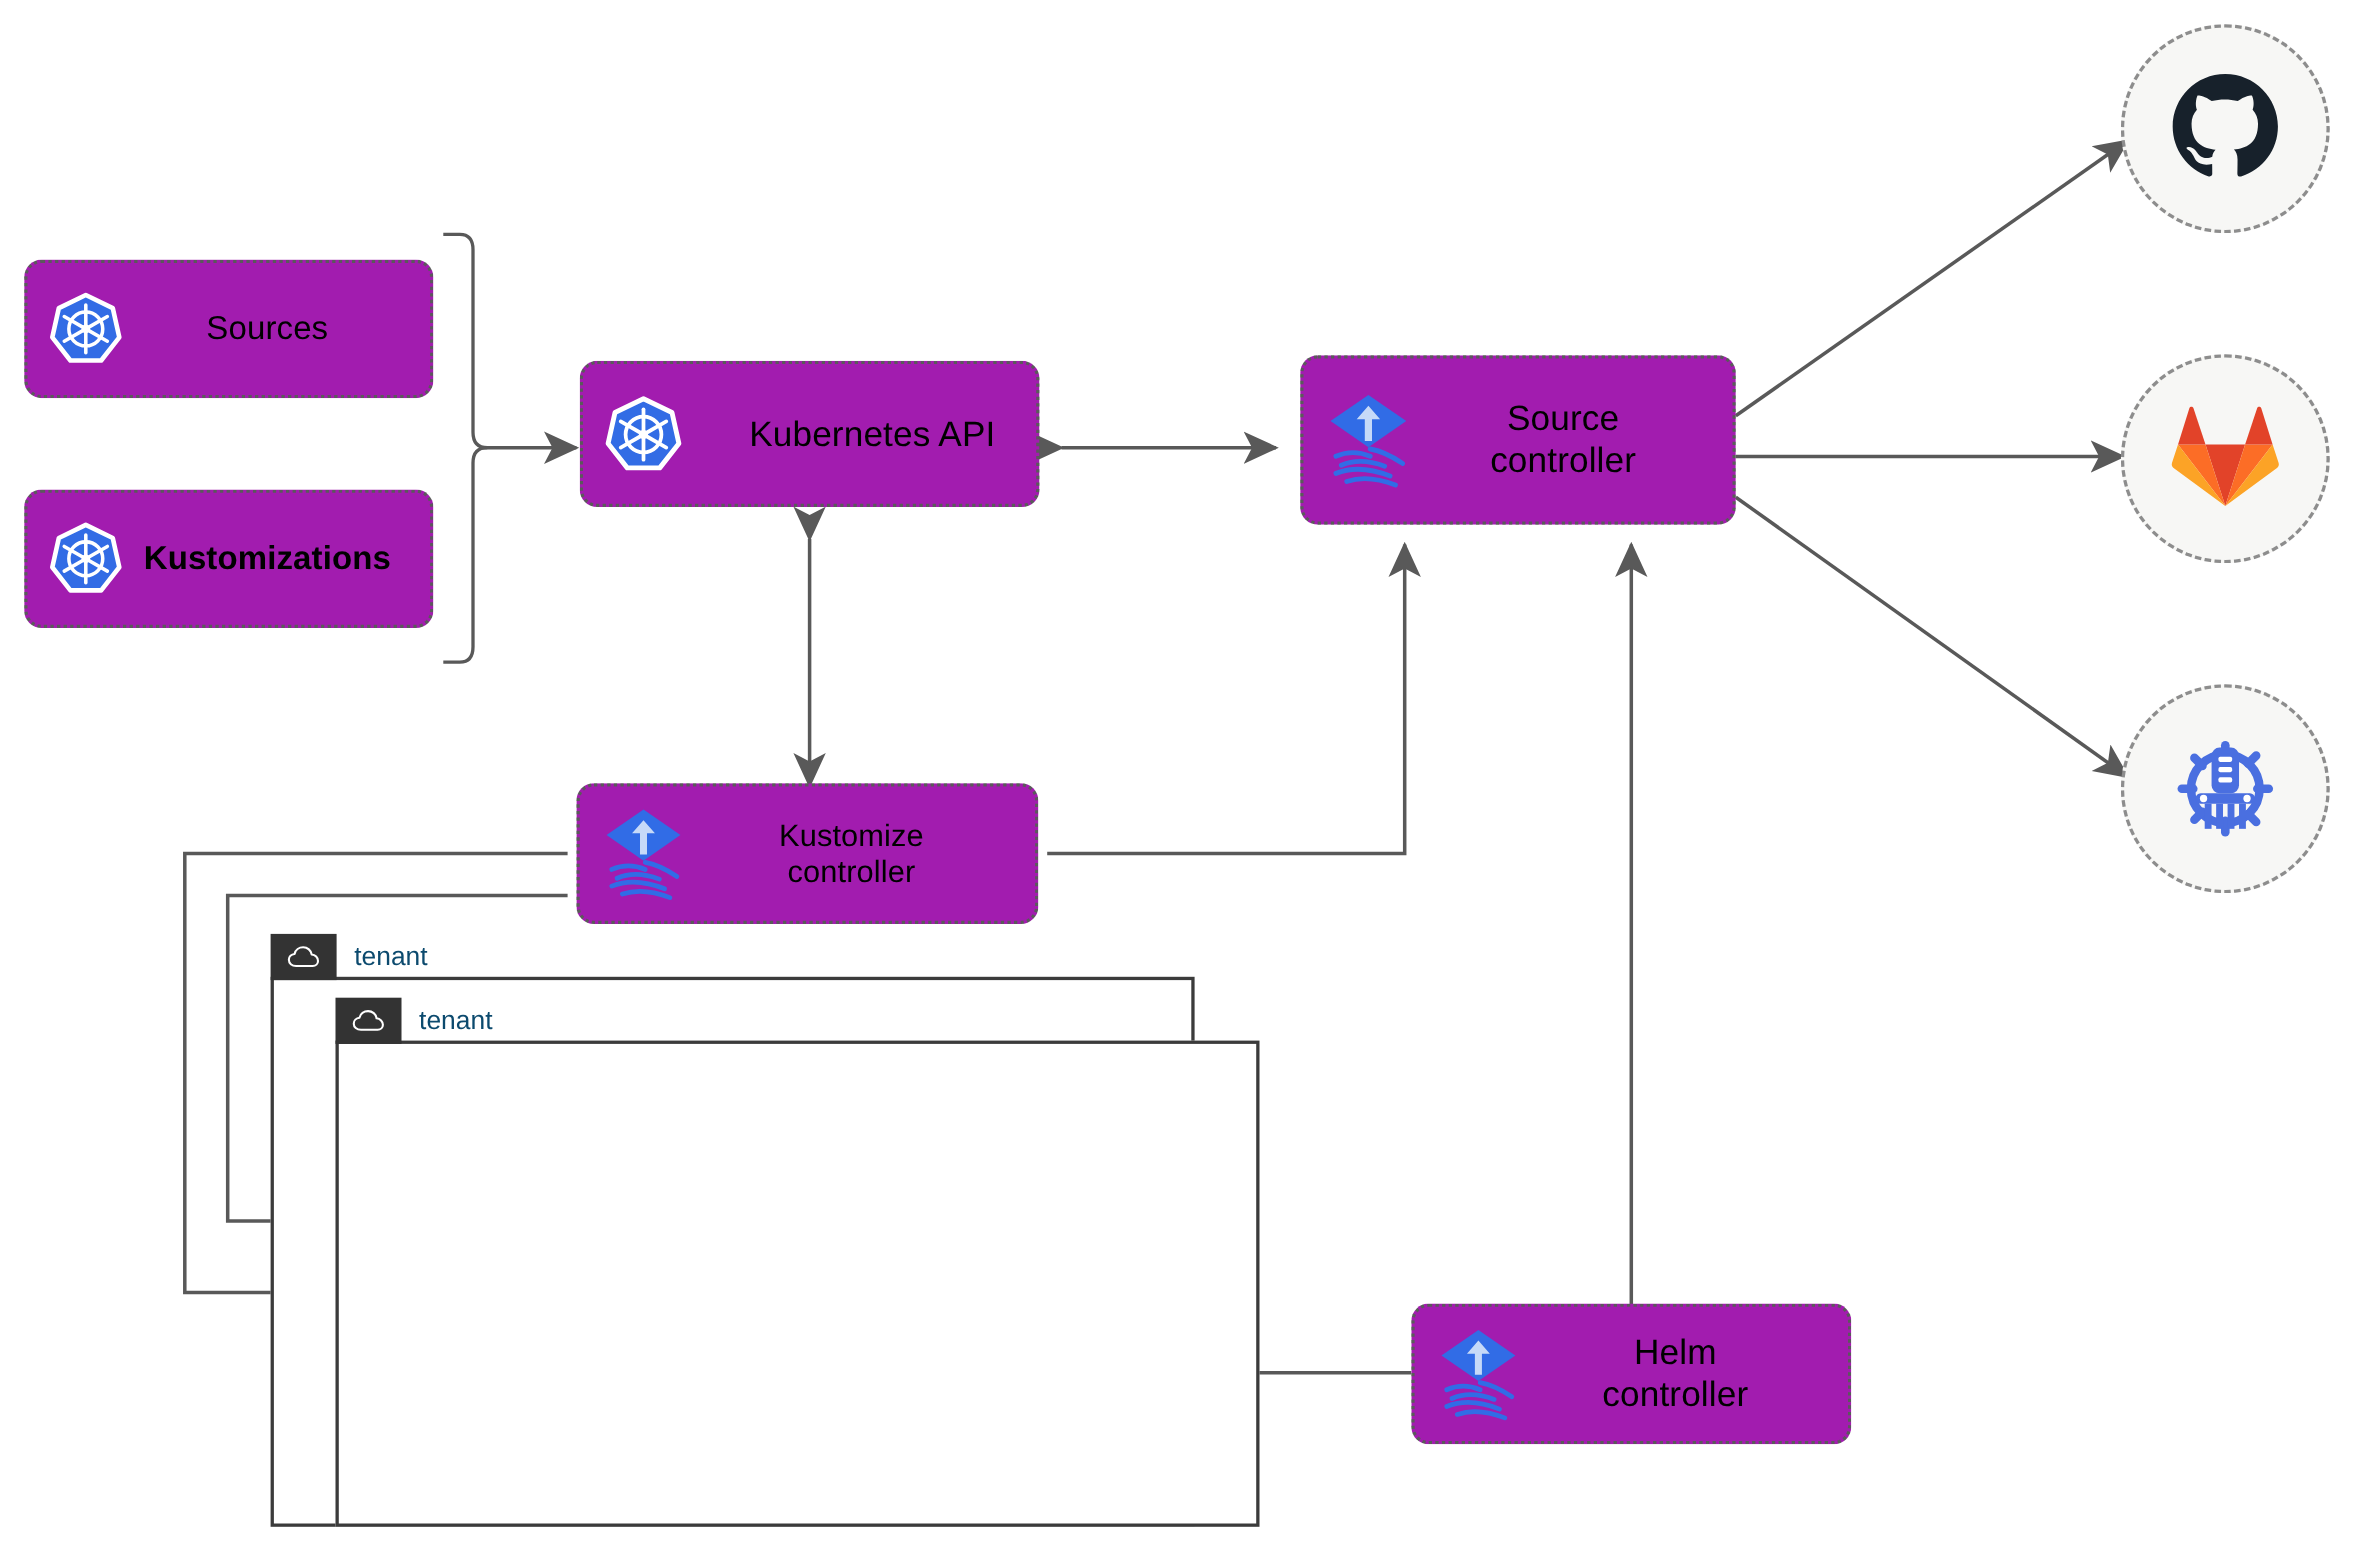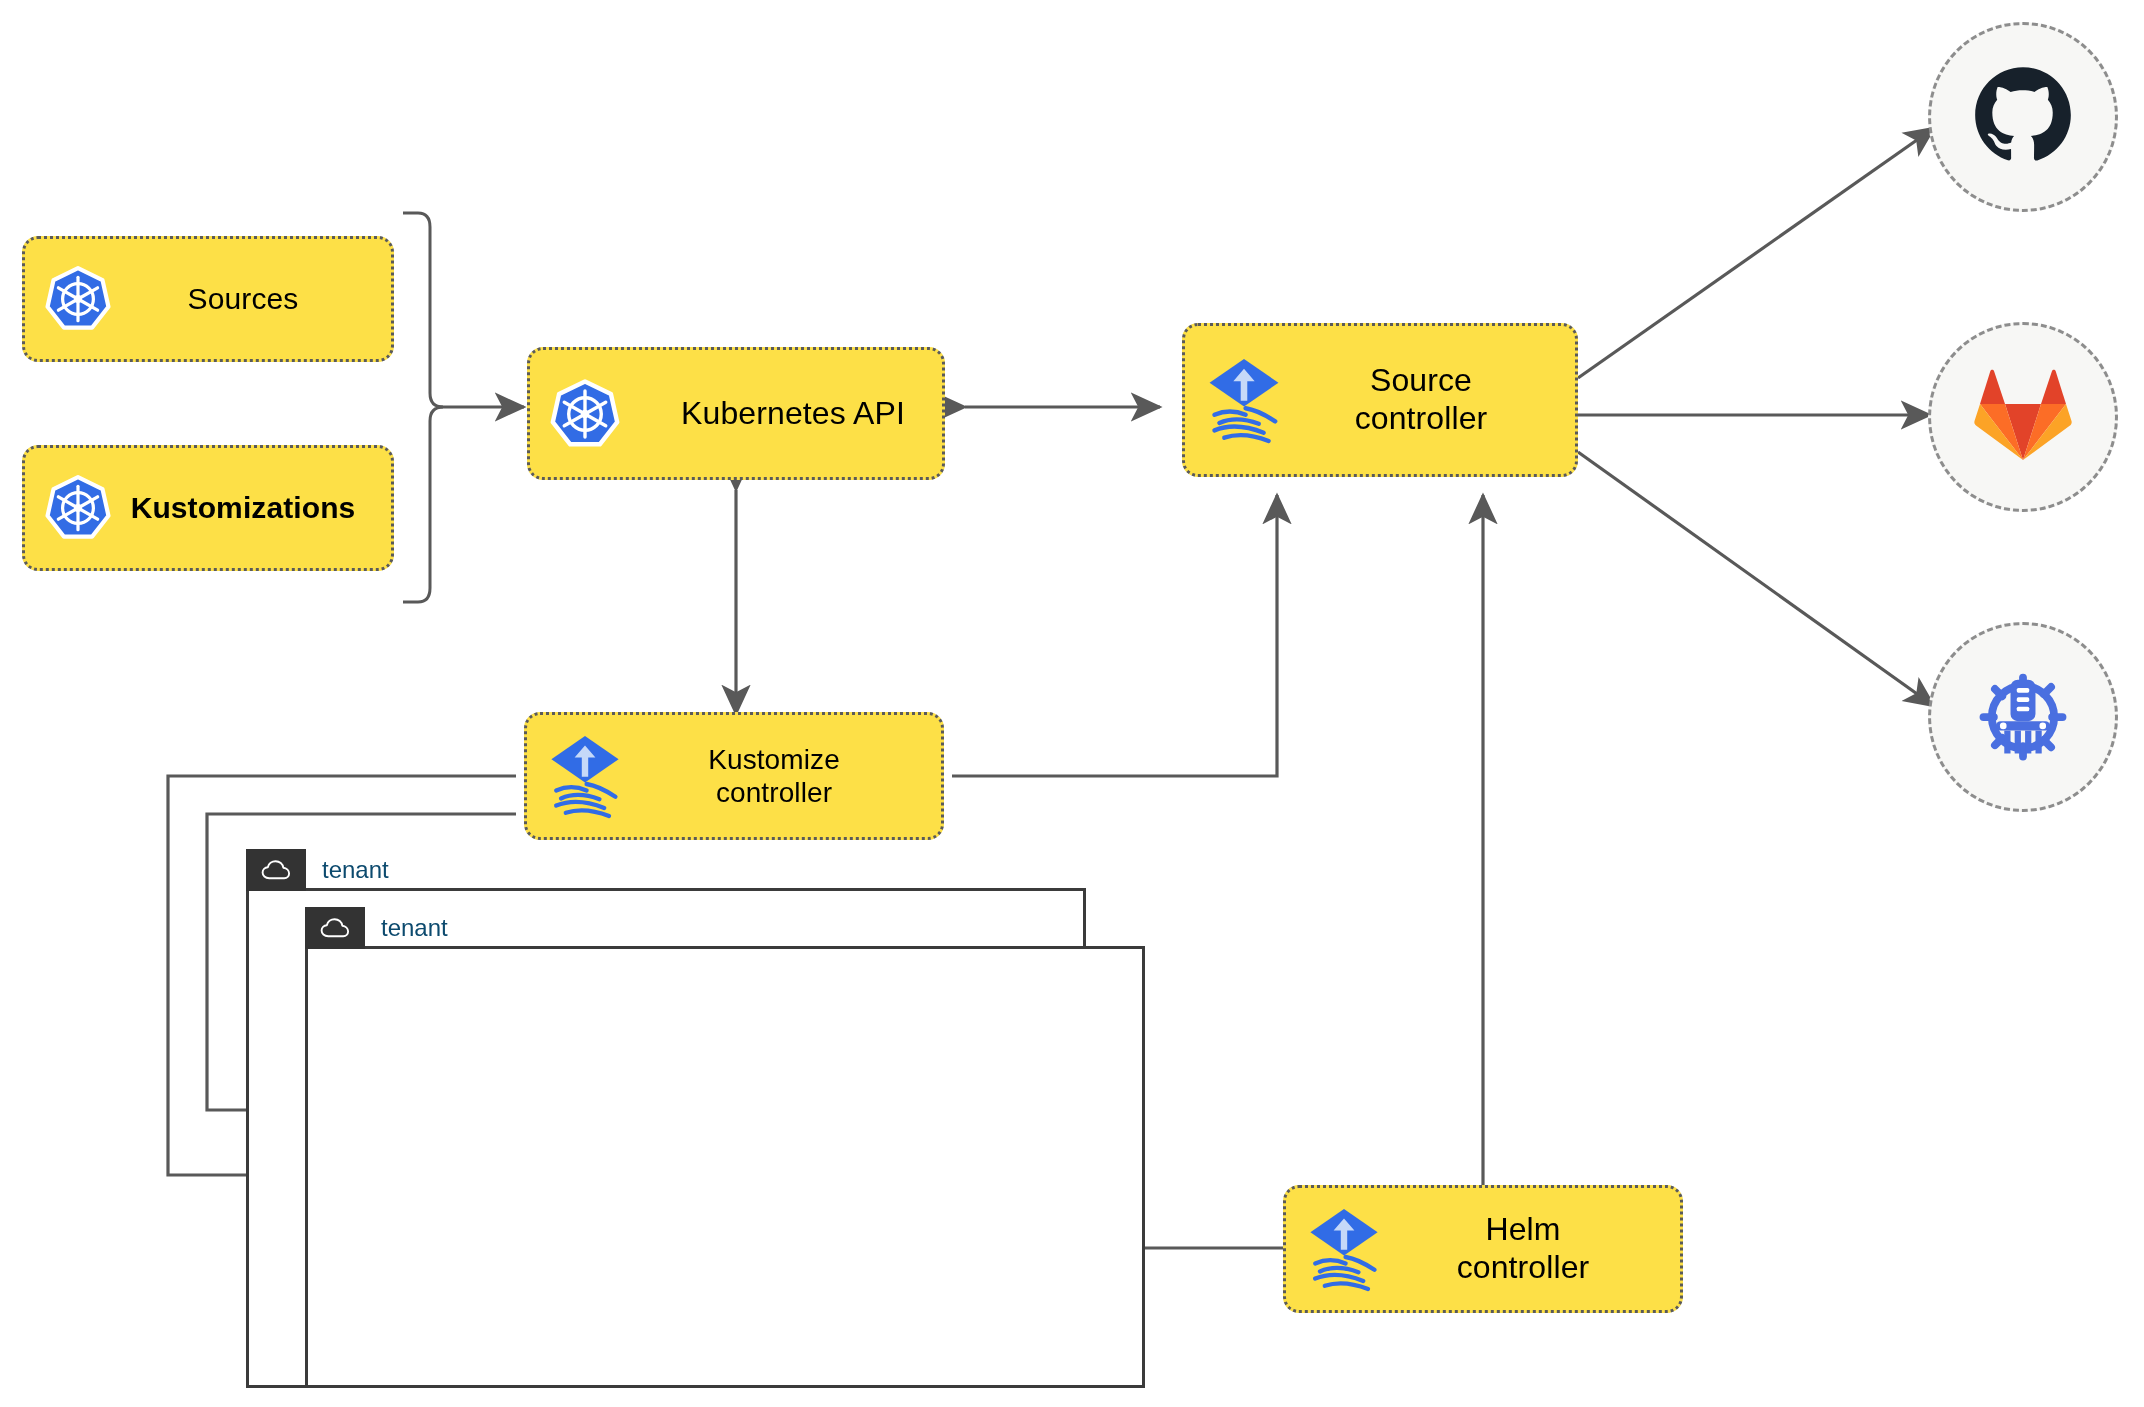--- a/index.html
+++ b/index.html
@@ -3,21 +3,21 @@
 <meta charset="utf-8">
 <style>
   html,body{margin:0;padding:0;background:#ffffff;}
   body{font-family:"Liberation Sans","DejaVu Sans",sans-serif;}
   #stage{position:relative;width:2144px;height:1407px;background:#ffffff;overflow:hidden;}
   svg.wires{position:absolute;left:0;top:0;width:2144px;height:1407px;pointer-events:none;}
 
   
   .node{
     position:absolute;
-    background:#fde047;
+    background:#a21caf;
     border:3px dotted #5a5a5a;
     border-radius:16px;
     box-sizing:border-box;
     display:flex;
     align-items:center;
     z-index:5;
   }
   .node .ico{flex:0 0 auto;display:flex;align-items:center;justify-content:center;}
   .node .lbl{
     flex:1 1 auto;
@@ -165,21 +165,21 @@
           <line x1="50" y1="50" x2="50" y2="81"></line>
           <line x1="50" y1="50" x2="22" y2="66"></line>
           <line x1="50" y1="50" x2="22" y2="34"></line>
         </g>
         <circle cx="50" cy="50" r="5.6" fill="#ffffff"></circle>
       </svg>
     </span>
     <span class="lbl" style="font-size:30px;">Kustomizations</span>
   </div>
 
-  <div class="node" style="left:527px;top:347px;width:418px;height:133px;padding:0 18px;gap:40px;">
+  <div class="node" style="left:527px;top:328px;width:418px;height:133px;padding:0 18px;gap:40px;">
     <span class="ico">
       <svg width="74" height="74" viewBox="0 0 100 100">
         <path d="M50,6 L85,23 L93.5,61 L70,91 L30,91 L6.5,61 L15,23 Z" fill="#326CE5" stroke="#ffffff" stroke-width="6" stroke-linejoin="round"></path>
         <g fill="none" stroke="#ffffff" stroke-width="4.6" stroke-linecap="round">
           <circle cx="50" cy="50" r="22"></circle>
           <line x1="50" y1="19" x2="50" y2="50"></line>
           <line x1="50" y1="50" x2="78" y2="34"></line>
           <line x1="50" y1="50" x2="78" y2="66"></line>
           <line x1="50" y1="50" x2="50" y2="81"></line>
           <line x1="50" y1="50" x2="22" y2="66"></line>

